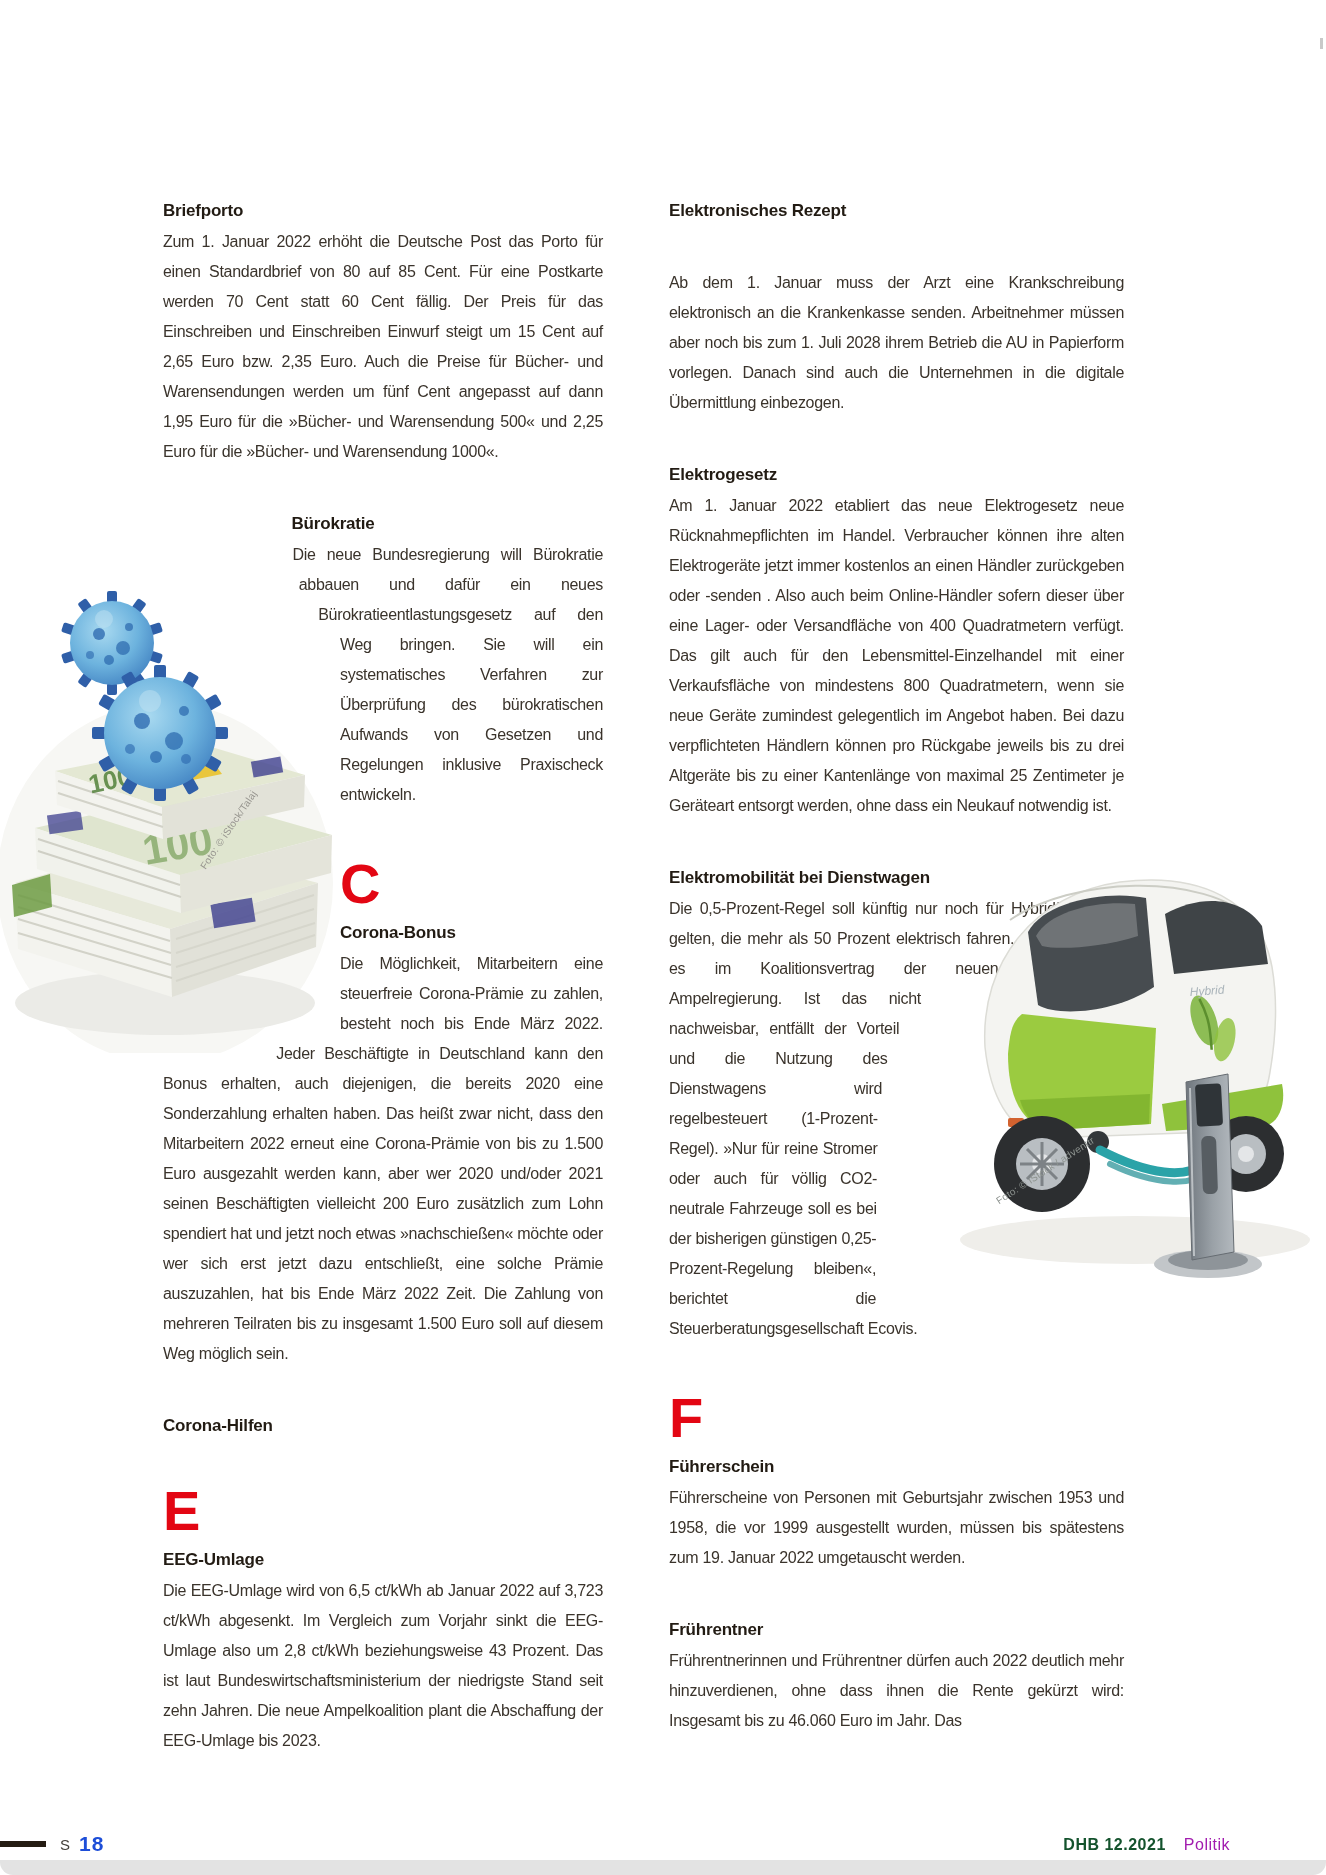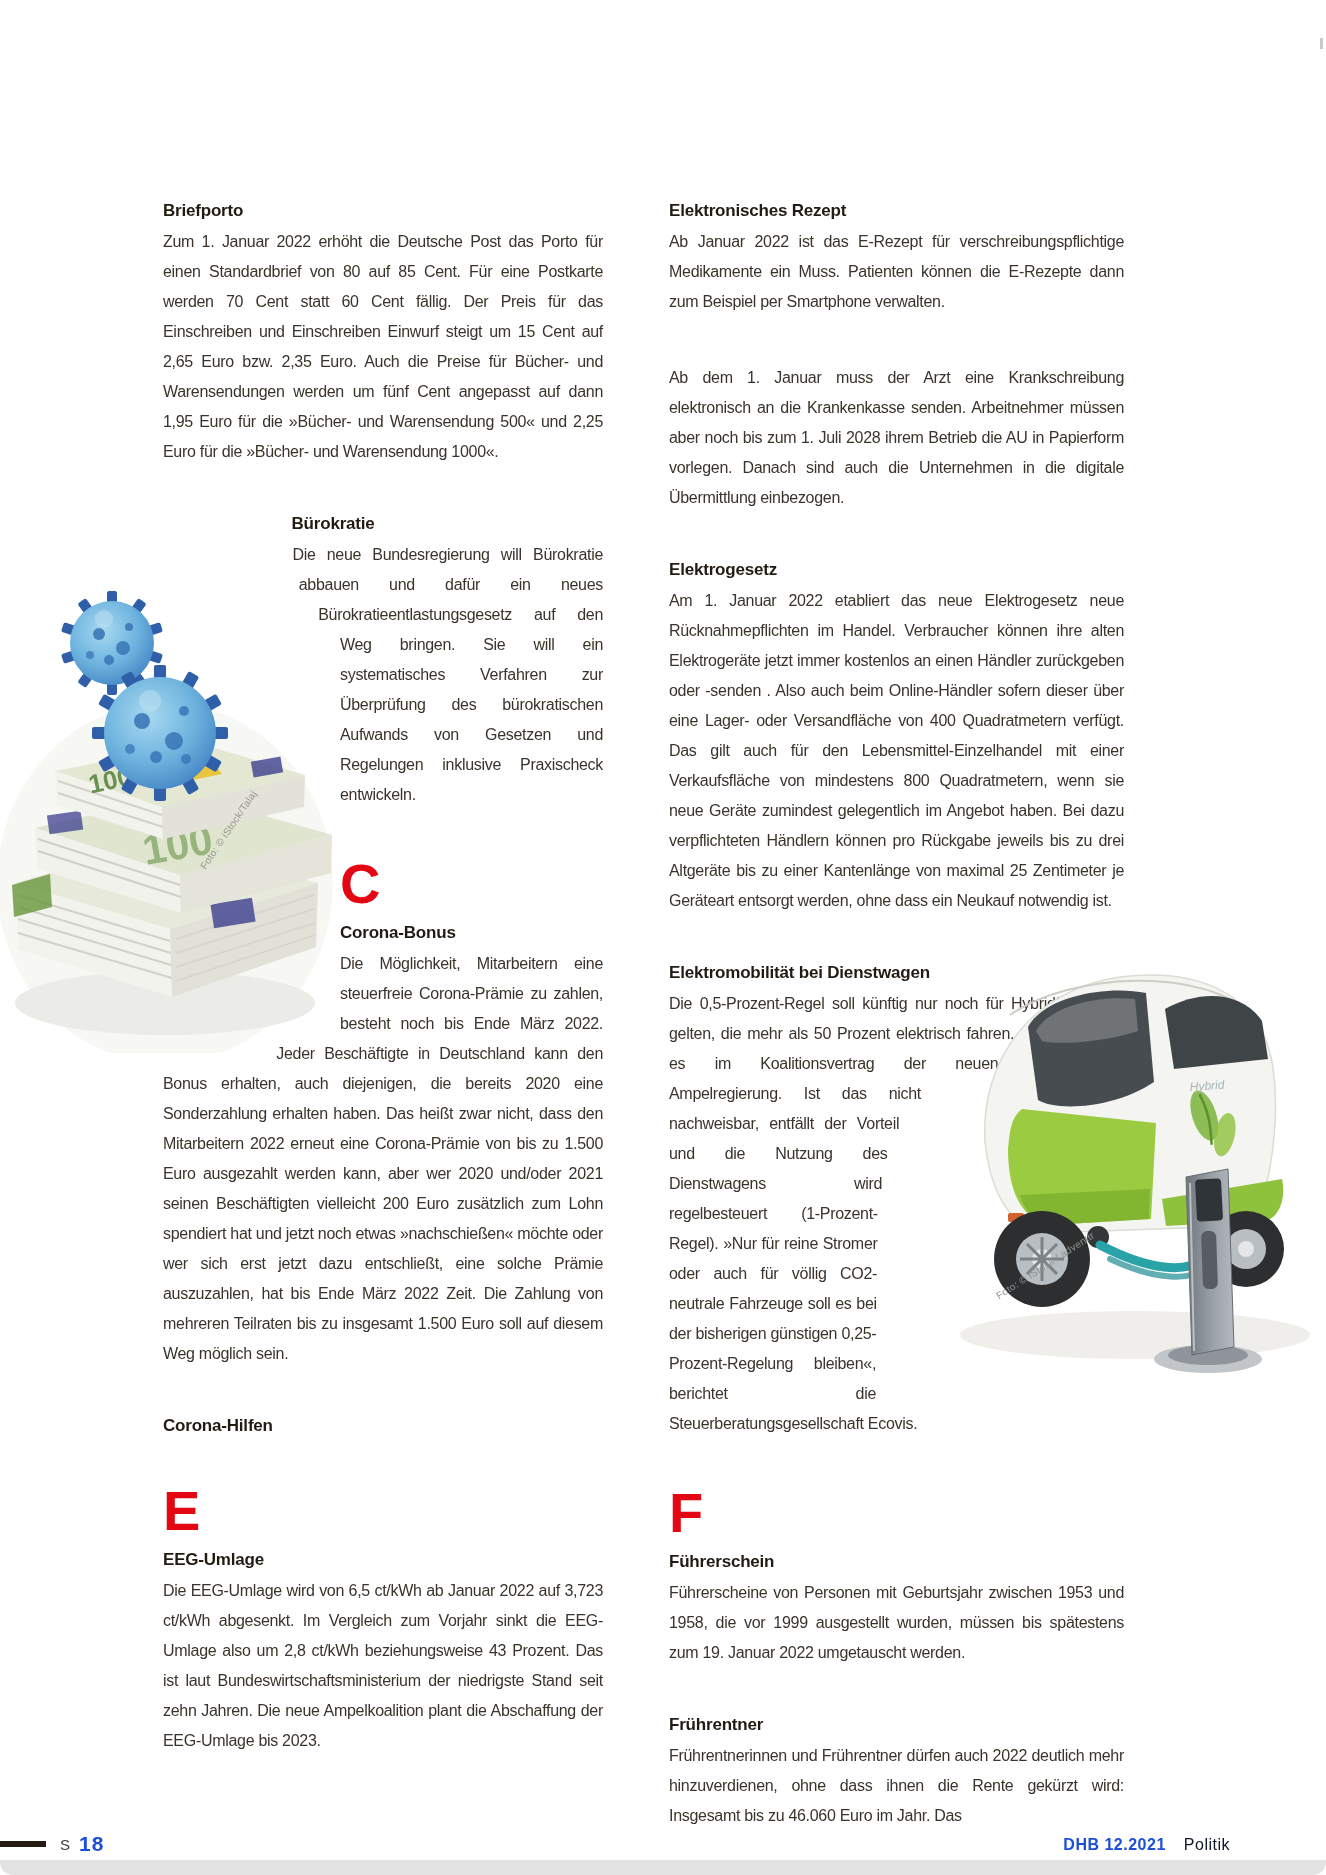--- a/index.html
+++ b/index.html
@@ -51,22 +51,22 @@
   .car-art { position:absolute; left:126px; top:-35px; }
   .credit-car { left:170px; top:330px; transform:rotate(-33deg); transform-origin:left top; color:#8d938f; }
 
   
   .footer-band { position:absolute; left:0; bottom:0; width:1326px; height:15px; background:#e3e3e3; }
   .footer-left { position:absolute; left:0; top:1832px; height:24px; display:flex; align-items:center; }
   .footer-dash { width:46px; height:6px; background:#241c12; margin-right:14px; }
   .footer-s { font-size:15px; letter-spacing:1px; color:#44403a; margin-right:8px; }
   .footer-num { font-size:21px; font-weight:700; color:#1d4ed8; letter-spacing:1px; }
   .footer-right { position:absolute; right:96px; top:1836px; display:flex; align-items:baseline; gap:18px; }
-  .footer-issue { font-size:16px; font-weight:700; color:#1d4ed8; letter-spacing:0.5px; }
-  .footer-section { font-size:16px; color:#0f172a; letter-spacing:0.5px; }
+  .footer-issue { font-size:16px; font-weight:700; color:#14532d; letter-spacing:0.5px; }
+  .footer-section { font-size:16px; color:#a21caf; letter-spacing:0.5px; }
 </style>
 </head>
 <body>
 
 <div class="page">
   <div class="corner-mark"></div>
 
   <div class="columns">
 
     <div class="col col-left">
@@ -187,21 +187,20 @@
         <div class="drop-letter">E</div>
         <h3 class="entry-heading">EEG-Umlage</h3>
         <p class="entry-body">Die EEG-Umlage wird von 6,5 ct/kWh ab Januar 2022 auf 3,723 ct/kWh abgesenkt. Im Vergleich zum Vorjahr sinkt die EEG-Umlage also um 2,8 ct/kWh beziehungsweise 43 Prozent. Das ist laut Bundeswirtschaftsministerium der niedrigste Stand seit zehn Jahren. Die neue Ampelkoalition plant die Abschaffung der EEG-Umlage bis 2023.</p>
       </section>
     </div>
 
     <div class="col col-right">
 
       <section class="entry">
         <h3 class="entry-heading">Elektronisches Rezept</h3>
-        <p class="entry-body">Ab Januar 2022 ist das E-Rezept für verschreibungspflichtige Medikamente ein Muss. Patienten können die E-Rezepte dann zum Beispiel per Smartphone verwalten.</p>
       </section>
 
       <section class="entry">
         <p class="entry-body">Ab dem 1. Januar muss der Arzt eine Krankschreibung elektronisch an die Krankenkasse senden. Arbeitnehmer müssen aber noch bis zum 1. Juli 2028 ihrem Betrieb die AU in Papierform vorlegen. Danach sind auch die Unternehmen in die digitale Übermittlung einbezogen.</p>
       </section>
 
       <section class="entry">
         <h3 class="entry-heading">Elektrogesetz</h3>
         <p class="entry-body">Am 1. Januar 2022 etabliert das neue Elektrogesetz neue Rücknahmepflichten im Handel. Verbraucher können ihre alten Elektrogeräte jetzt immer kostenlos an einen Händler zurückgeben oder -senden . Also auch beim Online-Händler sofern dieser über eine Lager- oder Versandfläche von 400 Quadratmetern verfügt. Das gilt auch für den Lebensmittel-Einzelhandel mit einer Verkaufsfläche von mindestens 800 Quadratmetern, wenn sie neue Geräte zumindest gelegentlich im Angebot haben. Bei dazu verpflichteten Händlern können pro Rückgabe jeweils bis zu drei Altgeräte bis zu einer Kantenlänge von maximal 25 Zentimeter je Geräteart entsorgt werden, ohne dass ein Neukauf notwendig ist.</p>
       </section>

